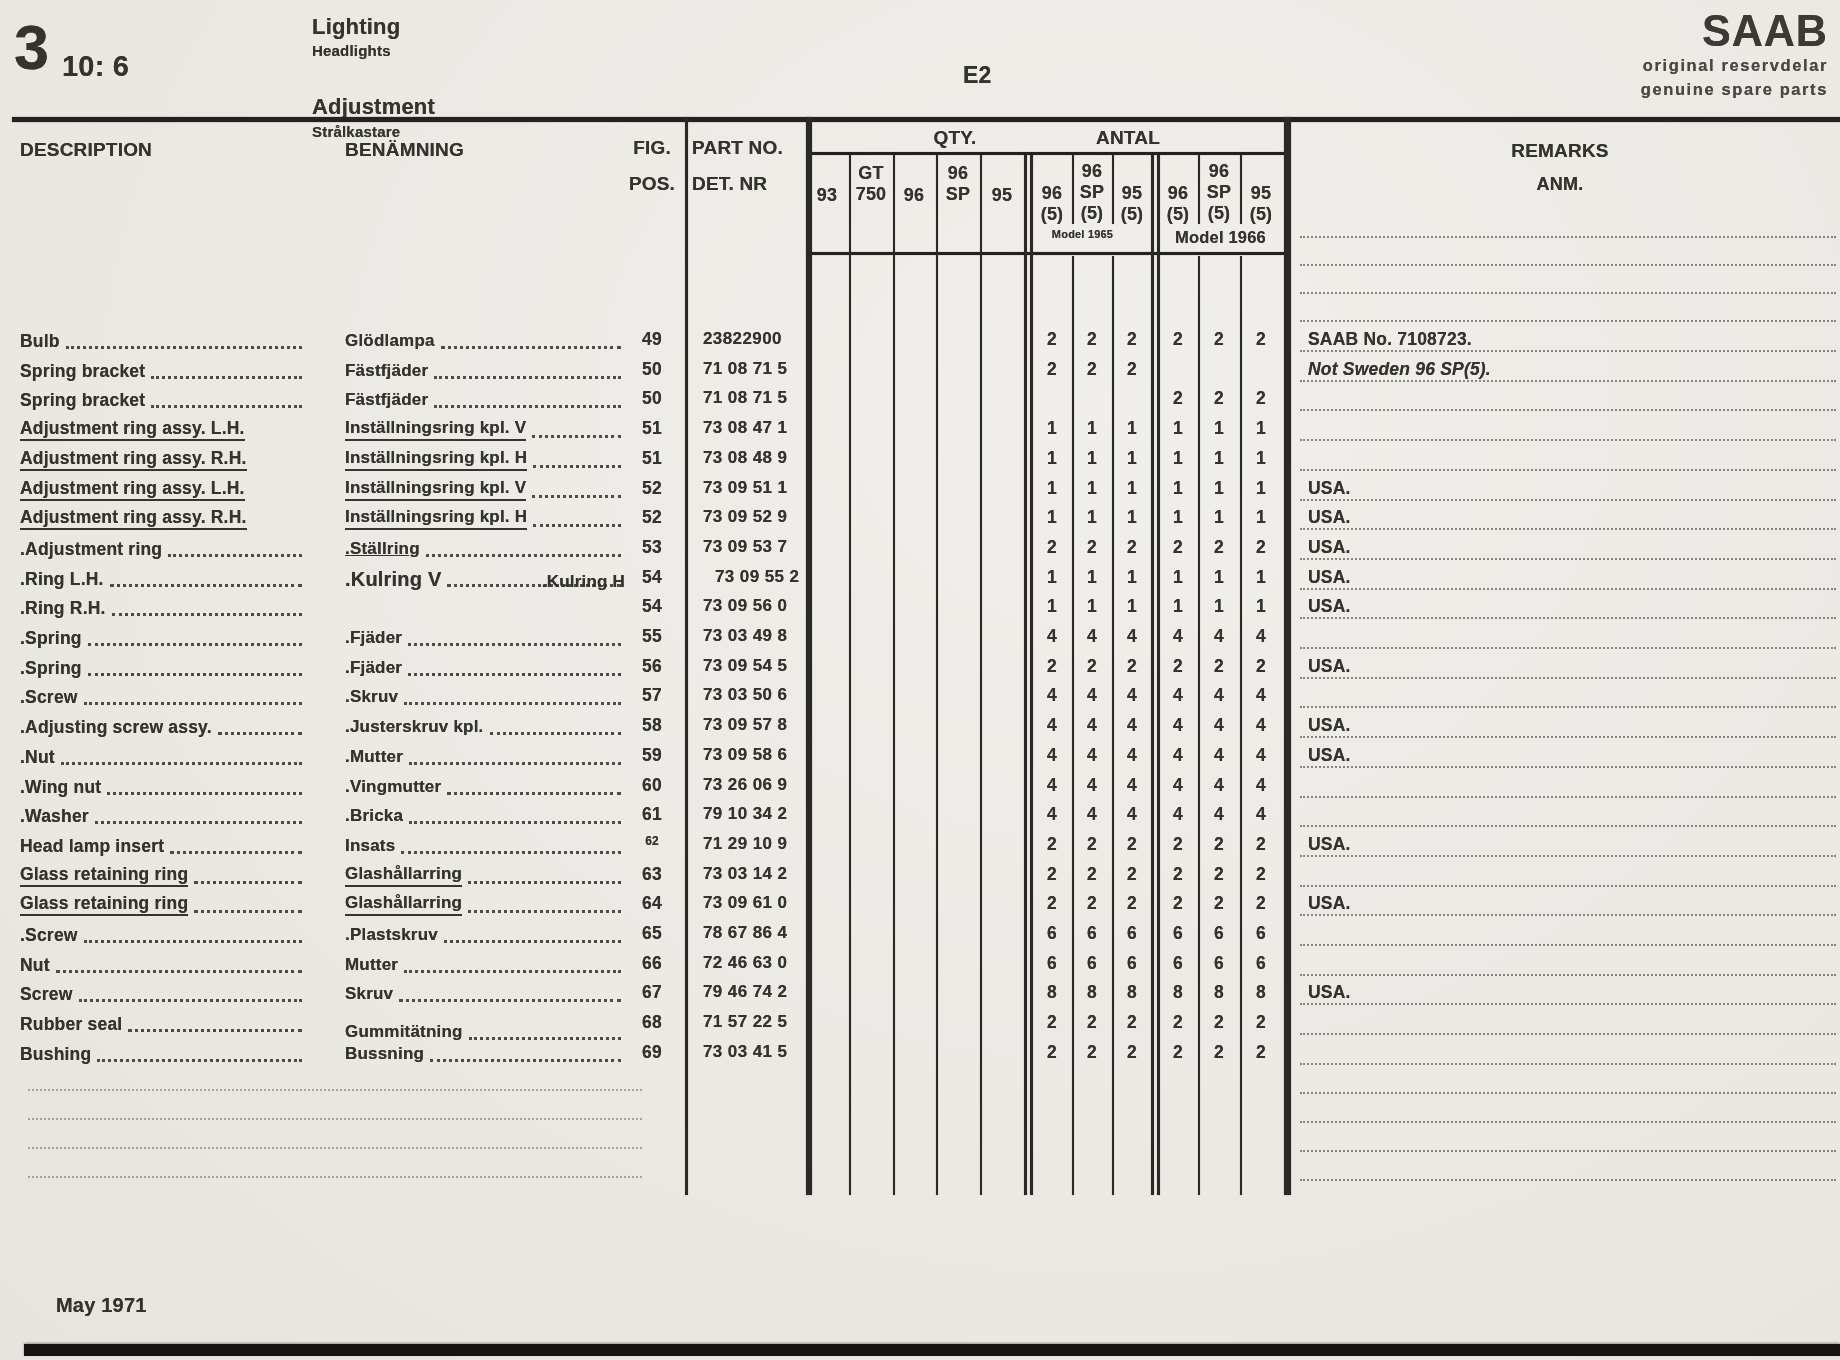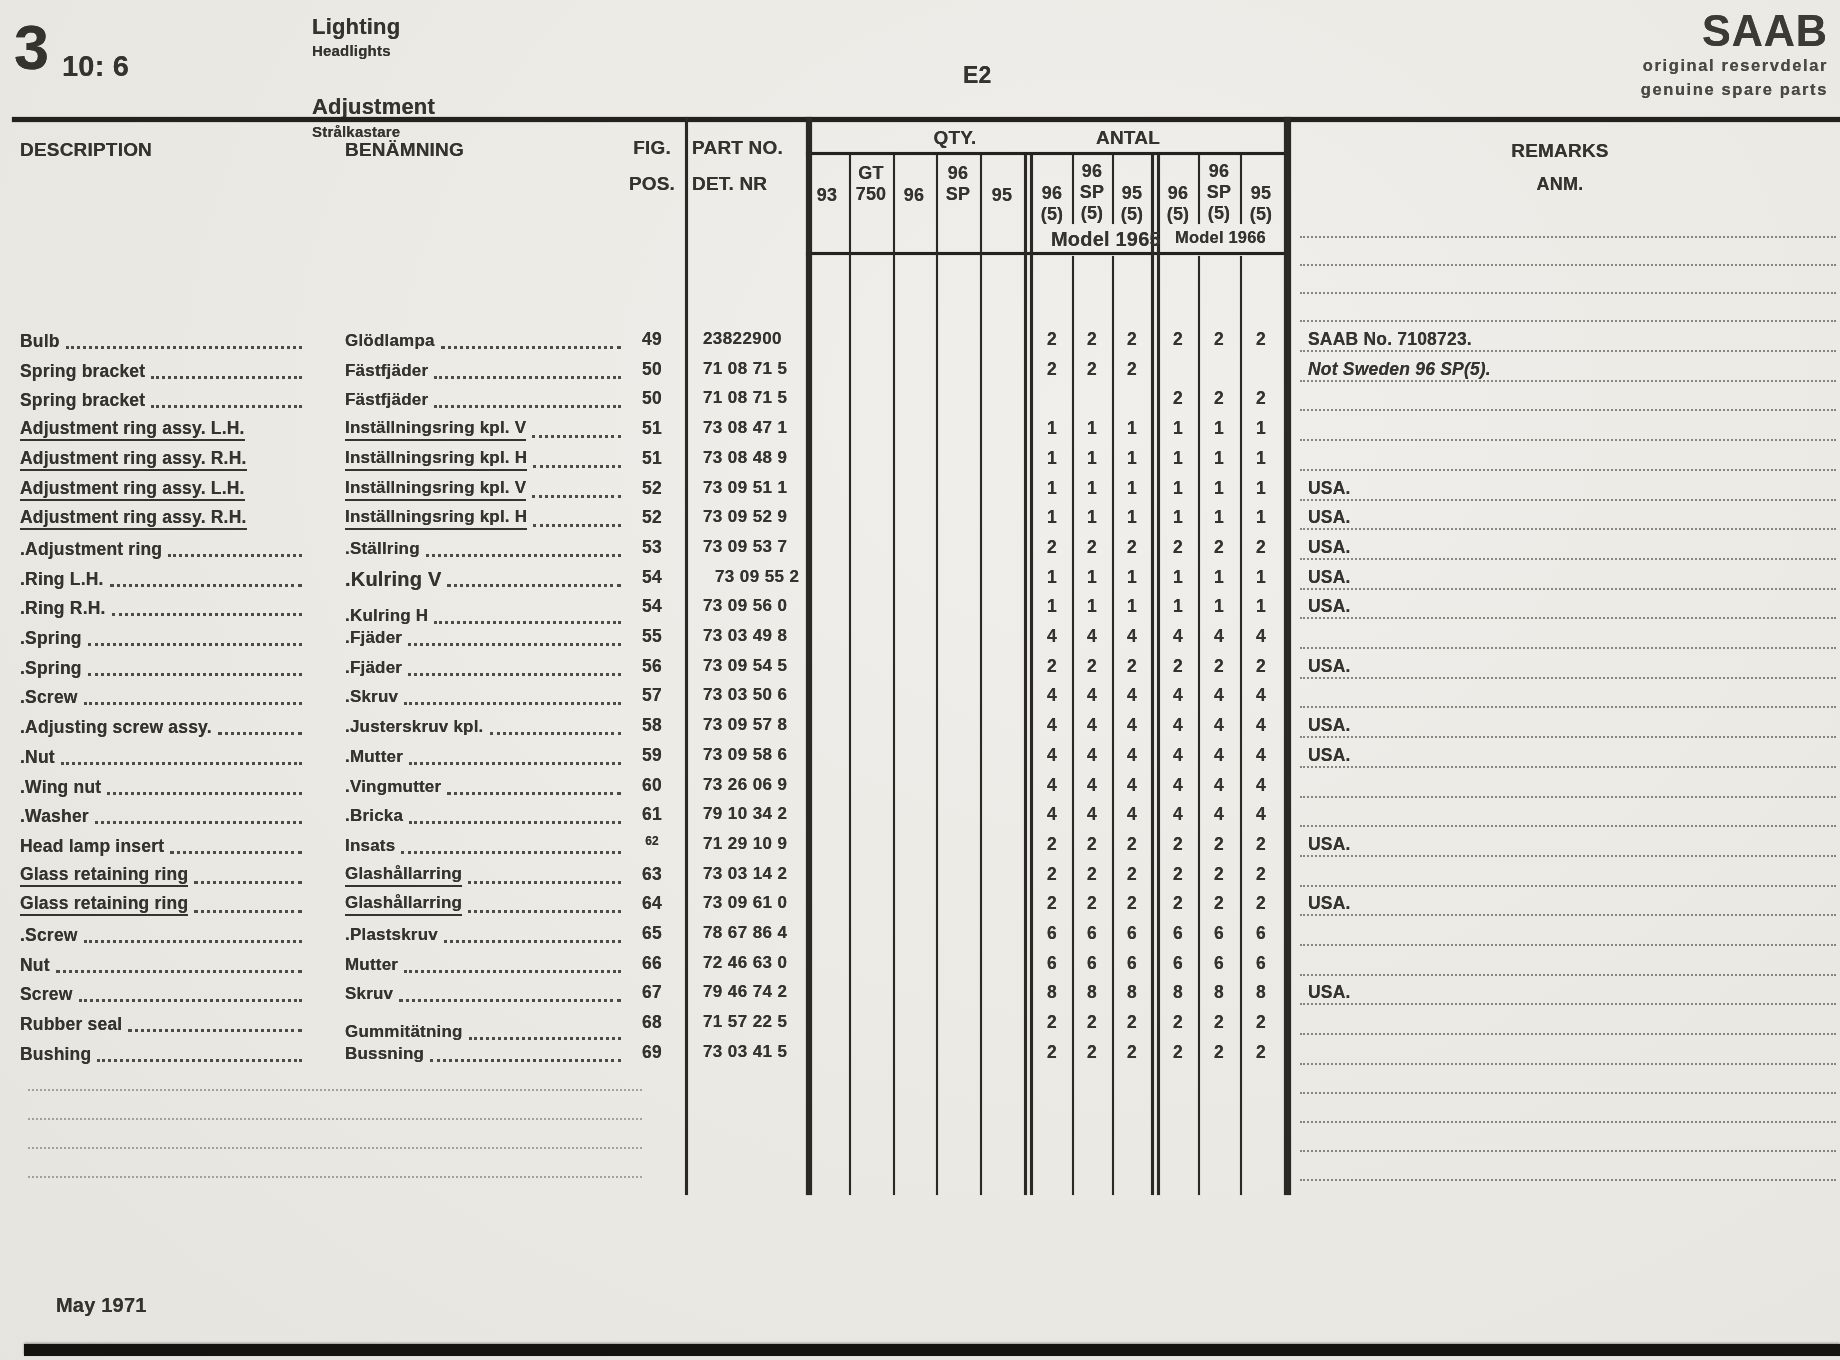--- a/index.html
+++ b/index.html
@@ -90,21 +90,21 @@
       <div class="abs txt ctr" style="left:1070px;top:203px;width:44px;font-size:18px;line-height:21px;">(5)</div>
       <div class="abs txt ctr" style="left:1110px;top:183px;width:44px;font-size:18px;line-height:21px;">95</div>
       <div class="abs txt ctr" style="left:1110px;top:204px;width:44px;font-size:18px;line-height:21px;">(5)</div>
       <div class="abs txt ctr" style="left:1156px;top:183px;width:44px;font-size:18px;line-height:21px;">96</div>
       <div class="abs txt ctr" style="left:1156px;top:204px;width:44px;font-size:18px;line-height:21px;">(5)</div>
       <div class="abs txt ctr" style="left:1197px;top:161px;width:44px;font-size:18px;line-height:21px;">96</div>
       <div class="abs txt ctr" style="left:1197px;top:182px;width:44px;font-size:18px;line-height:21px;">SP</div>
       <div class="abs txt ctr" style="left:1197px;top:203px;width:44px;font-size:18px;line-height:21px;">(5)</div>
       <div class="abs txt ctr" style="left:1239px;top:183px;width:44px;font-size:18px;line-height:21px;">95</div>
       <div class="abs txt ctr" style="left:1239px;top:204px;width:44px;font-size:18px;line-height:21px;">(5)</div>
-      <div class="abs txt ctr" style="left:1031px;top:228px;width:103px;font-size:20px;margin-left:20px;">Model 1965</div>
+      <div class="abs txt ctr" style="left:1031px;top:228px;width:103px;font-size:11px;">Model 1965</div>
       <div class="abs txt ctr" style="left:1157px;top:228px;width:127px;font-size:16.5px;">Model 1966</div>
     </div>
   <div id="rows-layer" class="abs" style="left:0;top:0;">
       <div class="abs cellflex" style="left:20px;top:329px;width:286px;height:23px;">
         <div class="txt" style="font-size:17.5px;line-height:22px;">Bulb</div>
         <div class="leader" style=""></div>
       </div>
       <div class="abs cellflex" style="left:345px;top:329px;width:280px;height:23px;">
         <div class="txt" style="font-size:17px;line-height:22px;">Glödlampa</div>
         <div class="leader" style=""></div>
@@ -204,21 +204,21 @@
       <div class="abs txt ctr" style="left:1074px;top:507px;width:36px;font-size:17.5px;">1</div>
       <div class="abs txt ctr" style="left:1114px;top:507px;width:36px;font-size:17.5px;">1</div>
       <div class="abs txt ctr" style="left:1160px;top:507px;width:36px;font-size:17.5px;">1</div>
       <div class="abs txt ctr" style="left:1201px;top:507px;width:36px;font-size:17.5px;">1</div>
       <div class="abs txt ctr" style="left:1243px;top:507px;width:36px;font-size:17.5px;">1</div>
       <div class="abs txt" style="left:1308px;top:507px;font-size:17.5px;">USA.</div>
       <div class="abs cellflex" style="left:20px;top:537px;width:286px;height:23px;">
         <div class="txt" style="font-size:17.5px;line-height:22px;">.Adjustment ring</div>
         <div class="leader" style=""></div>
       </div>
-      <div class="abs cellflex" style="left:345px;top:537px;width:280px;height:23px;">
+      <div class="abs cellflex" style="left:345px;top:537px;width:280px;height:23px;text-decoration:underline;">
         <div class="txt" style="font-size:17px;line-height:22px;">.Ställring</div>
         <div class="leader" style=""></div>
       </div>
       <div class="abs txt ctr" style="left:630px;top:537px;width:44px;font-size:17.5px;">53</div>
       <div class="abs txt" style="left:703px;top:537px;width:100px;font-size:17px;letter-spacing:.4px;">73 09 53 7</div>
       <div class="abs txt ctr" style="left:1034px;top:537px;width:36px;font-size:17.5px;">2</div>
       <div class="abs txt ctr" style="left:1074px;top:537px;width:36px;font-size:17.5px;">2</div>
       <div class="abs txt ctr" style="left:1114px;top:537px;width:36px;font-size:17.5px;">2</div>
       <div class="abs txt ctr" style="left:1160px;top:537px;width:36px;font-size:17.5px;">2</div>
       <div class="abs txt ctr" style="left:1201px;top:537px;width:36px;font-size:17.5px;">2</div>
@@ -238,21 +238,21 @@
       <div class="abs txt ctr" style="left:1074px;top:567px;width:36px;font-size:17.5px;">1</div>
       <div class="abs txt ctr" style="left:1114px;top:567px;width:36px;font-size:17.5px;">1</div>
       <div class="abs txt ctr" style="left:1160px;top:567px;width:36px;font-size:17.5px;">1</div>
       <div class="abs txt ctr" style="left:1201px;top:567px;width:36px;font-size:17.5px;">1</div>
       <div class="abs txt ctr" style="left:1243px;top:567px;width:36px;font-size:17.5px;">1</div>
       <div class="abs txt" style="left:1308px;top:567px;font-size:17.5px;">USA.</div>
       <div class="abs cellflex" style="left:20px;top:596px;width:286px;height:23px;">
         <div class="txt" style="font-size:17.5px;line-height:22px;">.Ring R.H.</div>
         <div class="leader" style=""></div>
       </div>
-      <div class="abs cellflex" style="left:345px;top:604px;width:280px;height:23px;">
+      <div class="abs cellflex" style="left:345px;top:571px;width:280px;height:23px;flex-direction:column;">
         <div class="txt" style="font-size:17px;line-height:22px;">.Kulring H</div>
         <div class="leader" style=""></div>
       </div>
       <div class="abs txt ctr" style="left:630px;top:596px;width:44px;font-size:17.5px;">54</div>
       <div class="abs txt" style="left:703px;top:596px;width:100px;font-size:17px;letter-spacing:.4px;">73 09 56 0</div>
       <div class="abs txt ctr" style="left:1034px;top:596px;width:36px;font-size:17.5px;">1</div>
       <div class="abs txt ctr" style="left:1074px;top:596px;width:36px;font-size:17.5px;">1</div>
       <div class="abs txt ctr" style="left:1114px;top:596px;width:36px;font-size:17.5px;">1</div>
       <div class="abs txt ctr" style="left:1160px;top:596px;width:36px;font-size:17.5px;">1</div>
       <div class="abs txt ctr" style="left:1201px;top:596px;width:36px;font-size:17.5px;">1</div>

